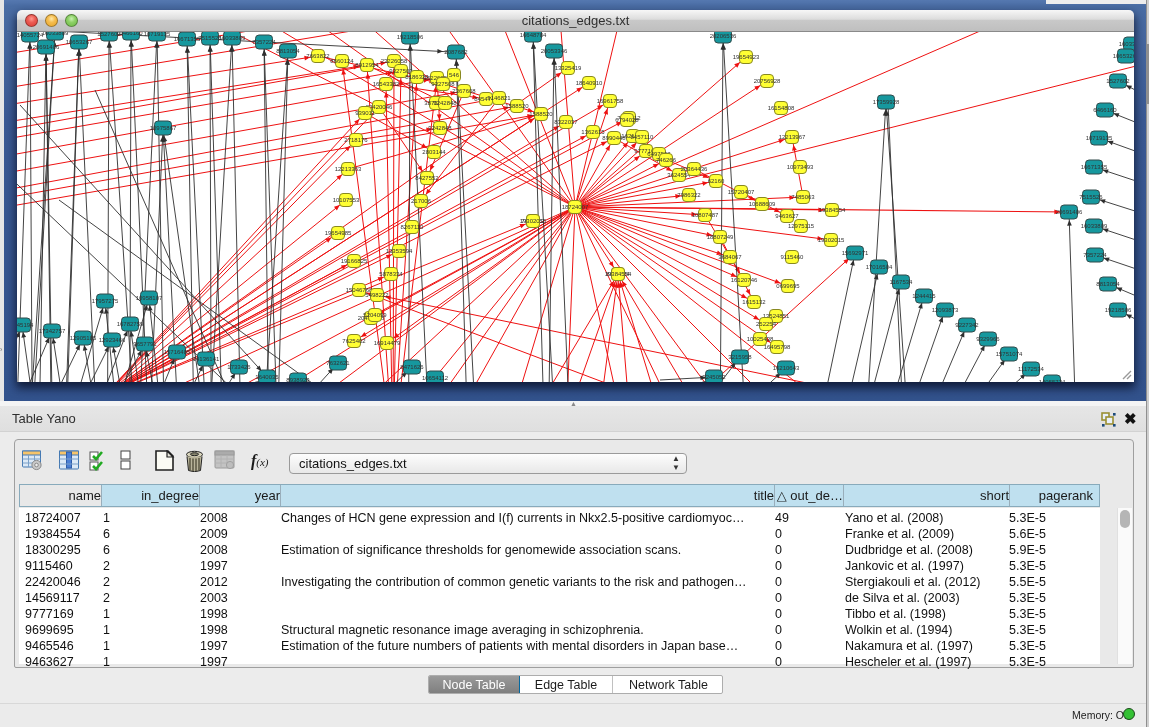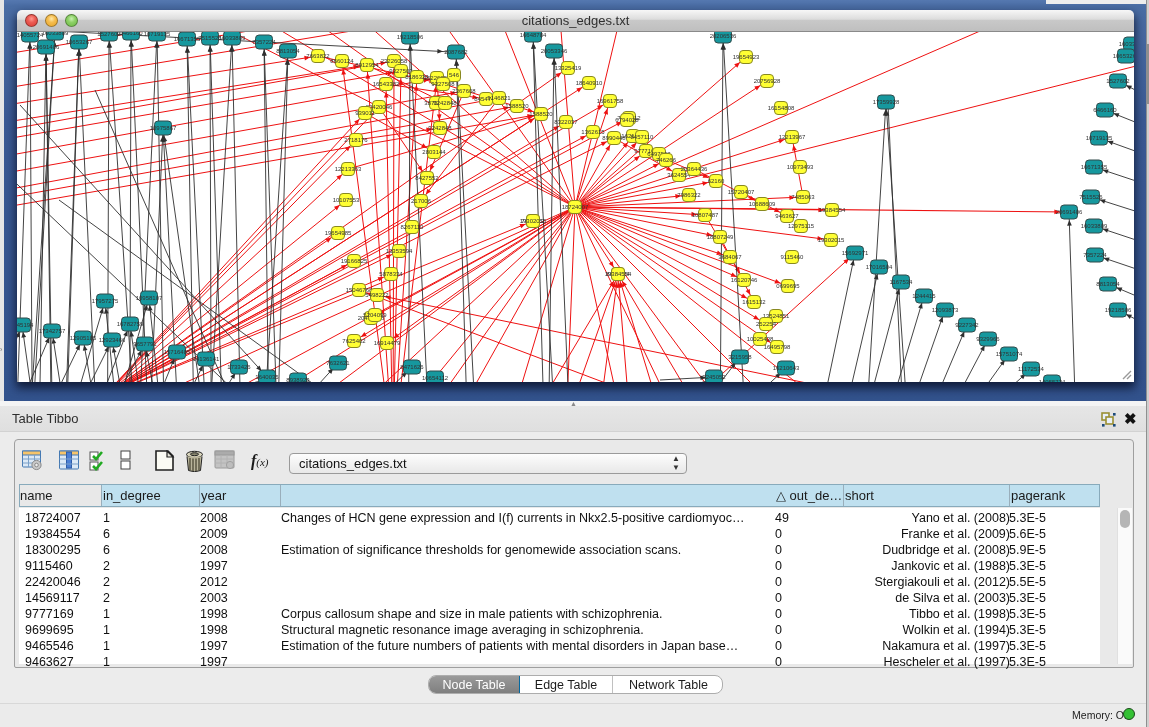--- a/index.html
+++ b/index.html
@@ -23,30 +23,30 @@
 #close-ic{position:absolute;top:9px;left:1124px;width:14px;height:17px;font-size:15px;font-weight:bold;color:#111}
 #pbox{position:absolute;left:14px;top:38px;width:1120px;height:229px;background:#e9e9e9;
  border:1px solid #9f9f9f;border-radius:4px 4px 2px 2px;}
 #toolbar{position:absolute;left:0;top:0;width:100%;height:41px}
 .tbi{position:absolute;top:10px}
 #combo{position:absolute;left:274px;top:13px;width:398px;height:21px;border:1px solid #9a9a9a;border-radius:4px;
  background:linear-gradient(#fdfdfd,#e8e8e8);font-size:13px;color:#111;line-height:19px;padding-left:9px}
 #combo .ud{position:absolute;right:6px;top:0px;font-size:8px;color:#333;line-height:9px;text-align:center}
 #thead{position:absolute;left:4px;top:44px;width:1081px;height:23px;background:#bfe0ef;border:1px solid #8ab;
  font-size:13px;color:#1a1a1a}
-.th{position:absolute;top:0;height:21px;line-height:21px;text-align:left;border-right:1px solid #99aebb}
+.th{position:absolute;top:0;height:21px;line-height:21px;text-align:right;border-right:1px solid #99aebb}
 #tbody{position:absolute;left:4px;top:68px;width:1081px;height:156px;background:#fff;font-size:12.5px;color:#101010}
 .tr{position:absolute;left:0;width:100%;height:16px;line-height:16px;white-space:nowrap}
 .tr div{position:absolute;top:0;overflow:hidden}
 .c0{left:6px;width:76px}.c1{left:84px;width:100px}.c2{left:181px;width:80px}
-.c3{left:262px;width:490px}.c4{left:756px;width:68px}.c5{left:826px;width:165px;text-align:right}
+.c3{left:262px;width:490px}.c4{left:756px;width:68px}.c5{left:826px;width:165px;text-align:left}
 .c6{left:990px;width:80px}
 #vscroll{position:absolute;right:1px;top:68px;width:15px;height:156px;background:#fafafa;border-left:1px solid #e0e0e0}
 #vthumb{position:absolute;left:2px;top:2px;width:10px;height:18px;background:#b5b5b5;border-radius:5px}
-#tabs{position:absolute;left:428px;top:274px;width:295px;height:19px;border:1px solid #adadad;border-radius:8px;
+#tabs{position:absolute;left:428px;top:274px;width:295px;height:19px;border:1px solid #adadad;border-radius:2px;
  background:#fff;font-size:12.5px;color:#1c1c1c;overflow:hidden}
 .tab{position:absolute;top:0;height:100%;text-align:center;line-height:18px}
 #tab1{left:0;width:90px;background:linear-gradient(#9a9a9a,#7f7f7f);color:#fff}
 #tab2{left:90px;width:93px;border-left:1px solid #0369a1}
 #tab3{left:183px;width:112px;border-left:1px solid #c0c0c0}
 #status{position:absolute;left:0;top:302px;width:1149px;height:24px;background:#ebebeb;border-top:1px solid #d8d8d8}
 #mem{position:absolute;right:18px;top:5px;font-size:10.5px;color:#222}
 #memdot{position:absolute;right:14px;top:4px;width:12px;height:12px;border-radius:50%;background:#35c135;border:1px solid #1c4a1c}
 #redge{position:absolute;right:0;top:0;width:3px;height:727px;background:#cfcfcf;border-left:1px solid #8f8f8f}
 #rthumb{position:absolute;right:0;top:44px;width:3px;height:60px;background:#8f8f8f}
@@ -744,21 +744,21 @@
     <div class="tl" id="tlr"></div>
         <div class="tl" id="tly"></div>
         <div class="tl" id="tlg"></div>
   </div>
  </div>
 </div>
 <div id="tpanel">
  <div id="splitter">
       <div id="caret">▲</div>
     </div>
- <div id="ptitle">Table Tibbo</div>
+ <div id="ptitle">Table Yano</div>
  <svg id="float-ic" viewBox="0 0 15 15">
 <rect x="1" y="1" width="7" height="7" fill="#e8f0fa" stroke="#9a8f33" stroke-width="1.6"></rect>
 <rect x="5" y="5" width="7" height="7" fill="#e8f0fa" stroke="#9a8f33" stroke-width="1.6"></rect>
 <rect x="12" y="1" width="2.6" height="2.6" fill="#1c4a7a"></rect>
 <rect x="1" y="12" width="2.6" height="2.6" fill="#1c4a7a"></rect>
 <rect x="12" y="12" width="2.6" height="2.6" fill="#1c4a7a"></rect>
 </svg>
  <div id="close-ic">✖</div>
  <div id="pbox">
   <div id="toolbar">
@@ -801,20 +801,21 @@
 <path d="M1 9h19M1 13h19M7 5v13M13 5v13" stroke="#b2b2b2" stroke-width="1"></path>
 <circle cx="16" cy="15" r="3.6" fill="#bdbdbd" stroke="#a0a0a0"></circle>
 </svg>
 <div class="tbi" style="left:236px;top:12px;font-family:'Liberation Serif',serif;font-style:italic;font-size:16px;color:#1a1a1a"><b>f</b><span style="font-size:11px">(x)</span></div>
    <div id="combo">citations_edges.txt<div class="ud">▲<br>▼</div></div>
   </div>
   <div id="thead">
     <div class="th" style="left:0;width:82px;background:#e8e8e8">name</div>
     <div class="th" style="left:83px;width:97px">in_degree</div>
     <div class="th" style="left:181px;width:80px">year</div>
+    <div class="th" style="left:262px;width:493px">title</div>
     <div class="th" style="left:756px;width:68px">△ out_de…</div>
     <div class="th" style="left:825px;width:165px">short</div>
     <div class="th" style="left:991px;width:82px;border-right:none">pagerank</div>
   </div>
   <div id="tbody">
 <div class="tr" style="top:2px">
           <div class="c0">18724007</div>
           <div class="c1">1</div>
           <div class="c2">2008</div>
           <div class="c3">Changes of HCN gene expression and I(f) currents in Nkx2.5-positive cardiomyoc…</div>
@@ -837,44 +838,44 @@
           <div class="c3">Estimation of significance thresholds for genomewide association scans.</div>
           <div class="c4">0</div>
           <div class="c5">Dudbridge et al. (2008)</div>
           <div class="c6">5.9E-5</div>
         </div>
 <div class="tr" style="top:50px">
           <div class="c0">9115460</div>
           <div class="c1">2</div>
           <div class="c2">1997</div>
           <div class="c4">0</div>
-          <div class="c5">Jankovic et al. (1988)</div>
+          <div class="c5">Jankovic et al. (1997)</div>
           <div class="c6">5.3E-5</div>
         </div>
 <div class="tr" style="top:66px">
           <div class="c0">22420046</div>
           <div class="c1">2</div>
           <div class="c2">2012</div>
+          <div class="c3">Investigating the contribution of common genetic variants to the risk and pathogen…</div>
           <div class="c4">0</div>
           <div class="c5">Stergiakouli et al. (2012)</div>
           <div class="c6">5.5E-5</div>
         </div>
 <div class="tr" style="top:82px">
           <div class="c0">14569117</div>
           <div class="c1">2</div>
           <div class="c2">2003</div>
           <div class="c4">0</div>
           <div class="c5">de Silva et al. (2003)</div>
           <div class="c6">5.3E-5</div>
         </div>
 <div class="tr" style="top:98px">
           <div class="c0">9777169</div>
           <div class="c1">1</div>
           <div class="c2">1998</div>
-          <div class="c3">Corpus callosum shape and size in male patients with schizophrenia.</div>
           <div class="c4">0</div>
           <div class="c5">Tibbo et al. (1998)</div>
           <div class="c6">5.3E-5</div>
         </div>
 <div class="tr" style="top:114px">
           <div class="c0">9699695</div>
           <div class="c1">1</div>
           <div class="c2">1998</div>
           <div class="c3">Structural magnetic resonance image averaging in schizophrenia.</div>
           <div class="c4">0</div>

